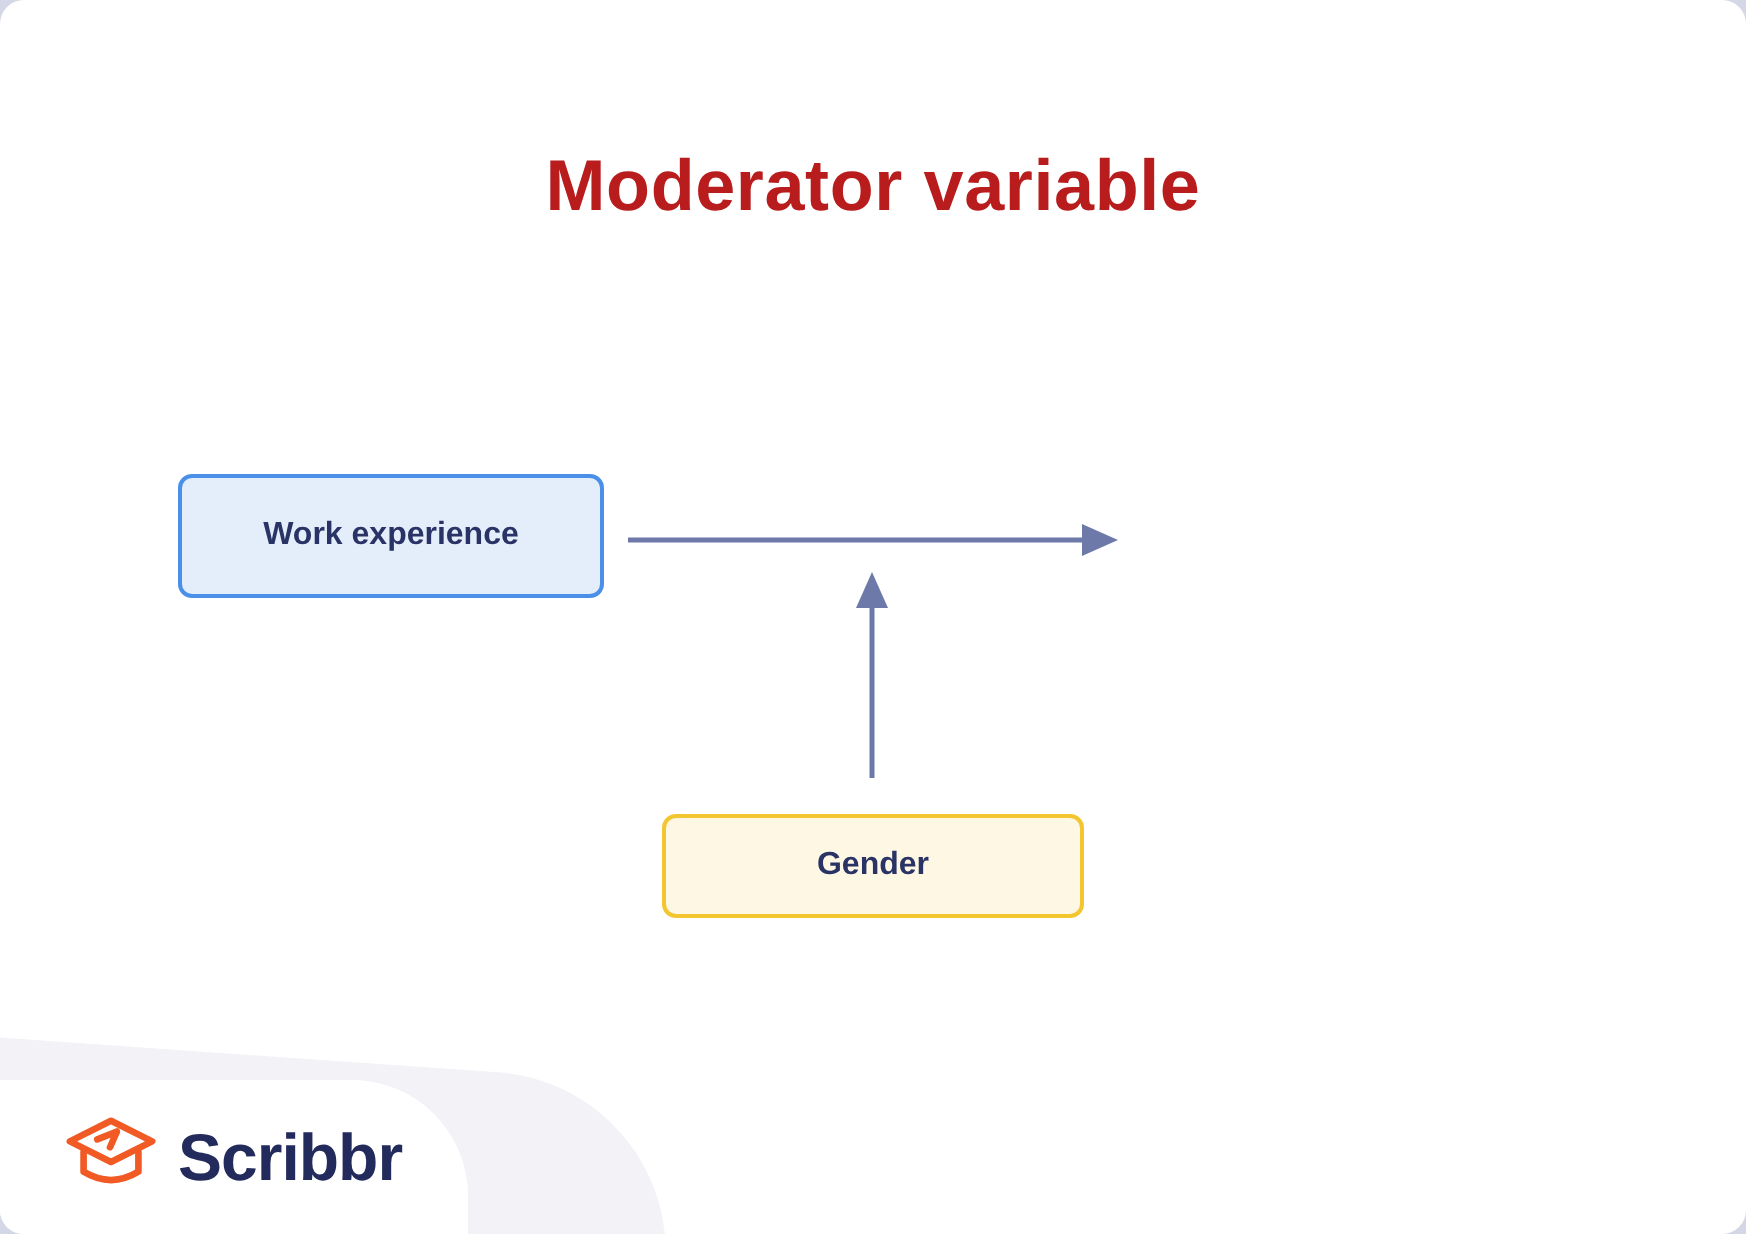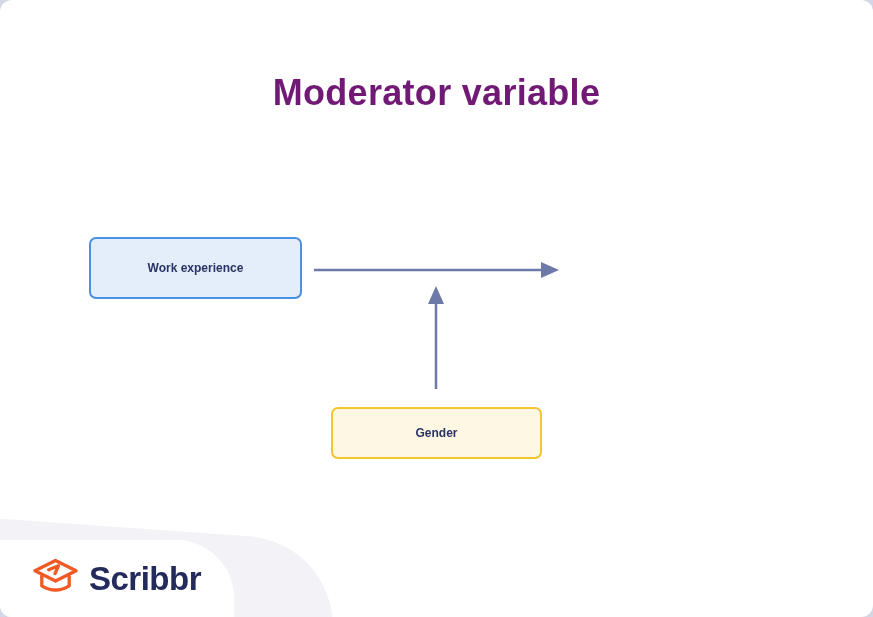--- a/index.html
+++ b/index.html
@@ -27,31 +27,31 @@
   .title {
     position: absolute;
     top: 72px;
     left: 0;
     width: 100%;
     margin: 0;
     text-align: center;
     font-size: 36px;
     font-weight: 700;
     letter-spacing: 0.3px;
-    color: #701a75;
+    color: #b91c1c;
   }
   .node {
     position: absolute;
     box-sizing: border-box;
     display: flex;
     align-items: center;
     justify-content: center;
     border-radius: 7px;
     border: 2px solid;
-    font-size: 12px;
+    font-size: 16px;
     font-weight: 700;
     color: #2a3365;
   }
   .node-work {
     left: 89px; top: 237px; width: 213px; height: 62px;
     background: #e4eefb;
     border-color: #4a90e8;
   }
   .node-salary {
     left: 569px; top: 237px; width: 212px; height: 62px;

